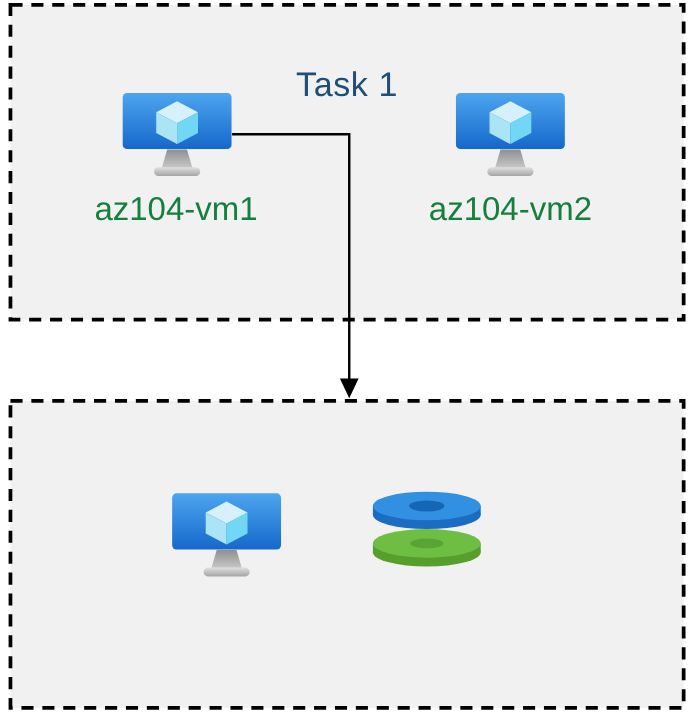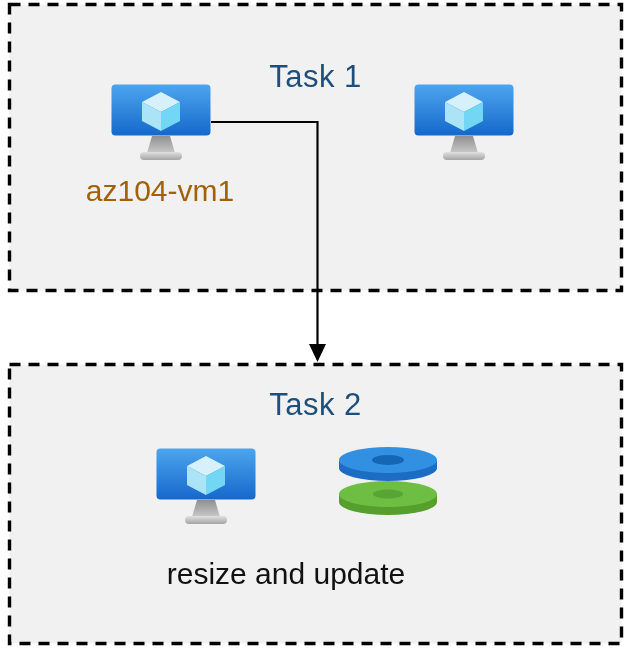--- a/index.html
+++ b/index.html
@@ -16,21 +16,21 @@
   .arrow-head{fill:#000000;stroke:none;}
   .icon{position:absolute;}
   .box-title{
     position:absolute;left:9px;width:613px;
     text-align:center;
     font-size:31px;color:#1F4E79;letter-spacing:0.5px;
   }
   .vm-label{
     position:absolute;width:220px;
     text-align:center;
-    font-size:30px;line-height:34px;color:#a16207;
+    font-size:30px;line-height:34px;color:#15803d;
   }
   .caption{
     position:absolute;left:136px;top:557px;width:300px;
     text-align:center;
     font-size:30px;color:#111111;
   }
 </style>
 </head>
 <body>
 
@@ -75,23 +75,23 @@
     <polygon points="69,18 69,37 50,47 50,28" fill="#72D7F5"></polygon>
     <polygon points="41,52 59,52 64,69 36,69" fill="url(#standGrad)"></polygon>
     <rect x="29" y="68" width="42" height="8" rx="4" fill="url(#baseGrad)"></rect>
   </svg>
 
   <div class="vm-label" style="left:50px;top:174px;">
     <div>az104-vm1</div>
   </div>
 
   <div class="vm-label" style="left:354px;top:174px;">
+    <div>az104-vm2</div>
   </div>
 
-  <div class="box-title" style="top:387px;">Task 2</div>
 
   <svg class="icon" style="left:156px;top:448px;" width="100" height="78" viewBox="0 0 100 78">
     <rect x="0.5" y="0.5" width="99" height="51" rx="4" fill="url(#screenGrad)"></rect>
     <polygon points="50,8 69,18 50,28 31,18" fill="#D6F1FC"></polygon>
     <polygon points="31,18 50,28 50,47 31,37" fill="#ABE3F7"></polygon>
     <polygon points="69,18 69,37 50,47 50,28" fill="#72D7F5"></polygon>
     <polygon points="41,52 59,52 64,69 36,69" fill="url(#standGrad)"></polygon>
     <rect x="29" y="68" width="42" height="8" rx="4" fill="url(#baseGrad)"></rect>
   </svg>
 
@@ -101,15 +101,14 @@
     <rect x="3" y="50" width="98" height="8" fill="#569F2D"></rect>
     <ellipse cx="52" cy="50" rx="49" ry="13" fill="#6FBE44"></ellipse>
     <ellipse cx="52" cy="50" rx="15" ry="4.5" fill="#58A434"></ellipse>
 
     <ellipse cx="52" cy="24" rx="49" ry="13" fill="#1C6CC4"></ellipse>
     <rect x="3" y="16" width="98" height="8" fill="#1C6CC4"></rect>
     <ellipse cx="52" cy="16" rx="49" ry="13" fill="#3190E2"></ellipse>
     <ellipse cx="52" cy="16" rx="16" ry="5" fill="#1566B4"></ellipse>
   </svg>
 
-  <div class="caption">resize and update</div>
 
 </div>
 
 </body></html>

